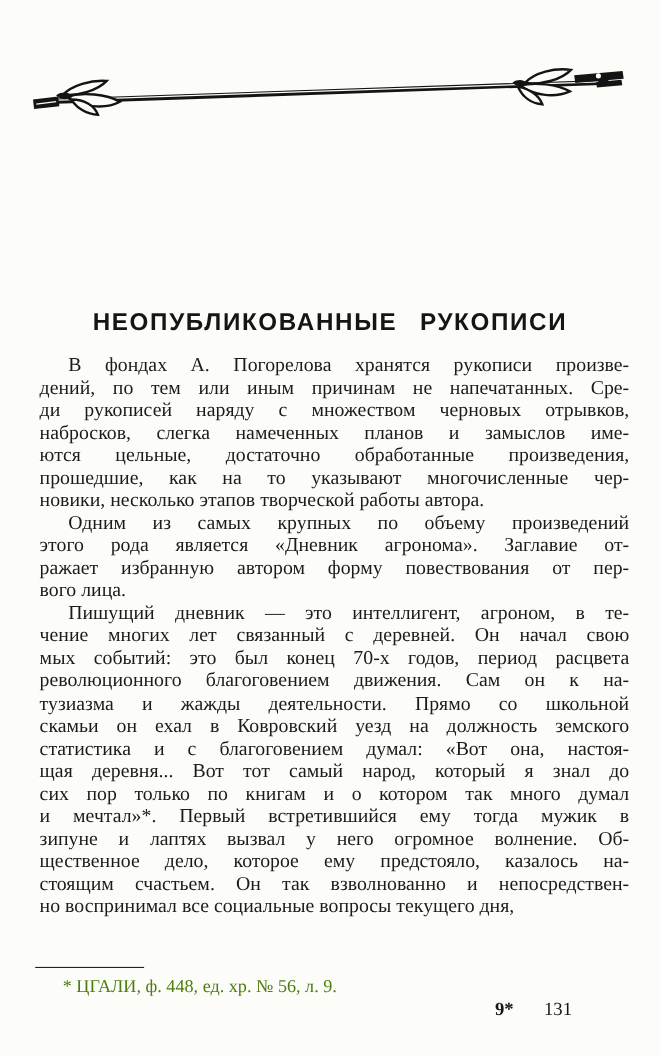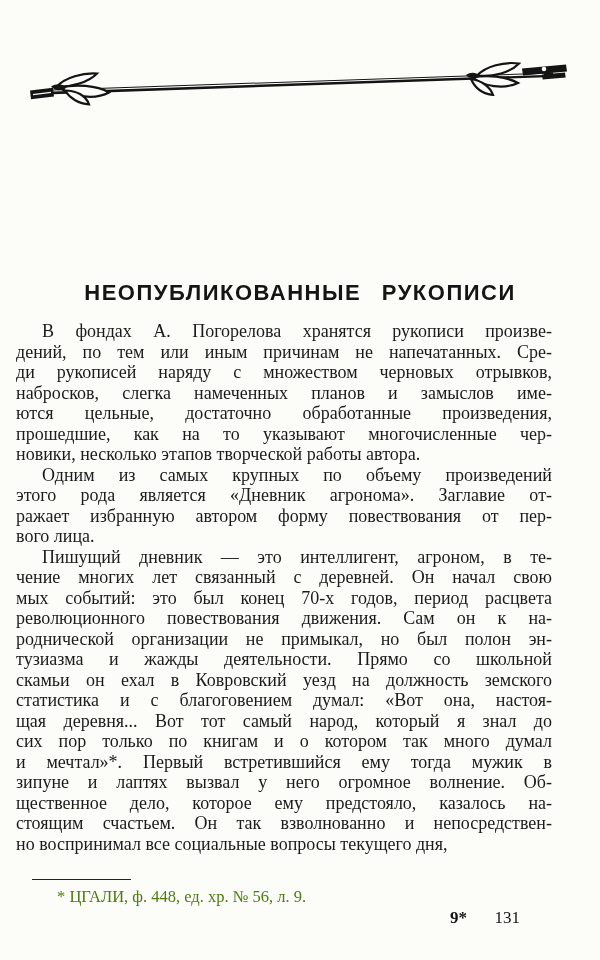--- a/index.html
+++ b/index.html
@@ -19,21 +19,21 @@
   .heading {
     position:absolute; top:280px; left:0; width:600px;
     margin:0; text-align:center;
     font-family:"Liberation Sans", sans-serif;
     font-size:22px; font-weight:bold;
     letter-spacing:1.5px; word-spacing:13px;
     color:#151515;
   }
 
   .body-text {
-    position:absolute; left:16px; top:321px; width:536px;
+    position:absolute; left:36px; top:321px; width:536px;
     font-size:18px; color:#1b1b1b;
   }
   .para { margin:0; padding:0; }
   .line {
     height:20.5px; line-height:20.5px;
     text-align:justify; text-align-last:justify;
     white-space:nowrap; 
     overflow:visible;
   }
   .line { white-space:normal; } 
@@ -110,22 +110,21 @@
     <div class="para">
       <div class="line first">Одним из самых крупных по объему произведений</div>
       <div class="line">этого рода является «Дневник агронома». Заглавие от-</div>
       <div class="line">ражает избранную автором форму повествования от пер-</div>
       <div class="line last">вого лица.</div>
     </div>
     <div class="para">
       <div class="line first">Пишущий дневник — это интеллигент, агроном, в те-</div>
       <div class="line">чение многих лет связанный с деревней. Он начал свою</div>
       <div class="line">мых событий: это был конец 70-х годов, период расцвета</div>
-      <div class="line">революционного повествования движения. Сам он к на-</div>
-      <div class="line">роднической организации не примыкал, но был полон эн-</div>
+      <div class="line">революционного благоговением движения. Сам он к на-</div>
       <div class="line">тузиазма и жажды деятельности. Прямо со школьной</div>
       <div class="line">скамьи он ехал в Ковровский уезд на должность земского</div>
       <div class="line">статистика и с благоговением думал: «Вот она, настоя-</div>
       <div class="line">щая деревня... Вот тот самый народ, который я знал до</div>
       <div class="line">сих пор только по книгам и о котором так много думал</div>
       <div class="line">и мечтал»*. Первый встретившийся ему тогда мужик в</div>
       <div class="line">зипуне и лаптях вызвал у него огромное волнение. Об-</div>
       <div class="line">щественное дело, которое ему предстояло, казалось на-</div>
       <div class="line">стоящим счастьем. Он так взволнованно и непосредствен-</div>
       <div class="line last">но воспринимал все социальные вопросы текущего дня,</div>

